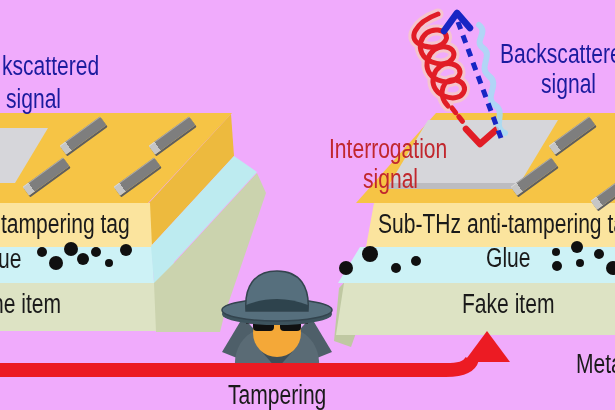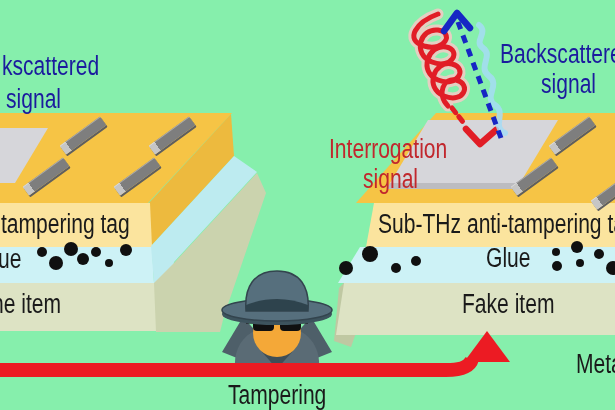--- a/index.html
+++ b/index.html
@@ -1,16 +1,16 @@
 <!DOCTYPE html>
 <html style="--navy-text: #1b1b9e; --red-text: #c1272d; --text-black: #1a1a1a; --arrow-red: #ec1b23; --signal-red: #e11d26; --signal-blue: #1726c4; --signal-blue-glow: #a6dcf4; --gold-top: #f6c445; --gold-side: #edba3e; --cream-front: #fbe49e; --glue-cyan: #cdf2f6; --glue-cyan-side: #bdebf0; --item-green: #dde3c4; --item-green-side: #cbd3ae; --bar-gray: #7e7e7e; --patch-gray: #d6d6da; --spy-slate: #566f7d; --spy-slate-dark: #3d535d; --spy-coat: #5a6b75; --spy-face: #f4a838;"><head>
 <meta charset="utf-8">
 <style>
   html,body{margin:0;padding:0;background:#fff;}
-  #canvas{position:relative;width:615px;height:410px;background:#86efac;overflow:hidden;
+  #canvas{position:relative;width:615px;height:410px;background:#f0abfc;overflow:hidden;
           font-family:"Liberation Sans", sans-serif;}
   .face{position:absolute;inset:0;}
   
   .l-top   {background:var(--gold-top);  clip-path:polygon(0px 203px,148px 203px,232px 113px,0px 113px);}
   .l-gold-side{background:var(--gold-side);clip-path:polygon(148px 204px,231px 114px,234px 156px,151px 246px);}
   .l-cream {background:linear-gradient(var(--gold-side) 0 5px,var(--cream-front) 12px 60%,#f7da7e 100%);
             clip-path:polygon(0px 203px,150px 203px,152px 247px,0px 247px);}
   .l-cyan  {background:var(--glue-cyan); clip-path:polygon(0px 247px,152px 247px,154px 283px,0px 283px);}
   .l-cyan-side{background:var(--glue-cyan-side);clip-path:polygon(151px 246px,234px 156px,257px 172px,174px 262px,171px 283px,154px 283px);}
   .l-green {background:var(--item-green);clip-path:polygon(0px 283px,156px 283px,158px 331px,0px 331px);}

